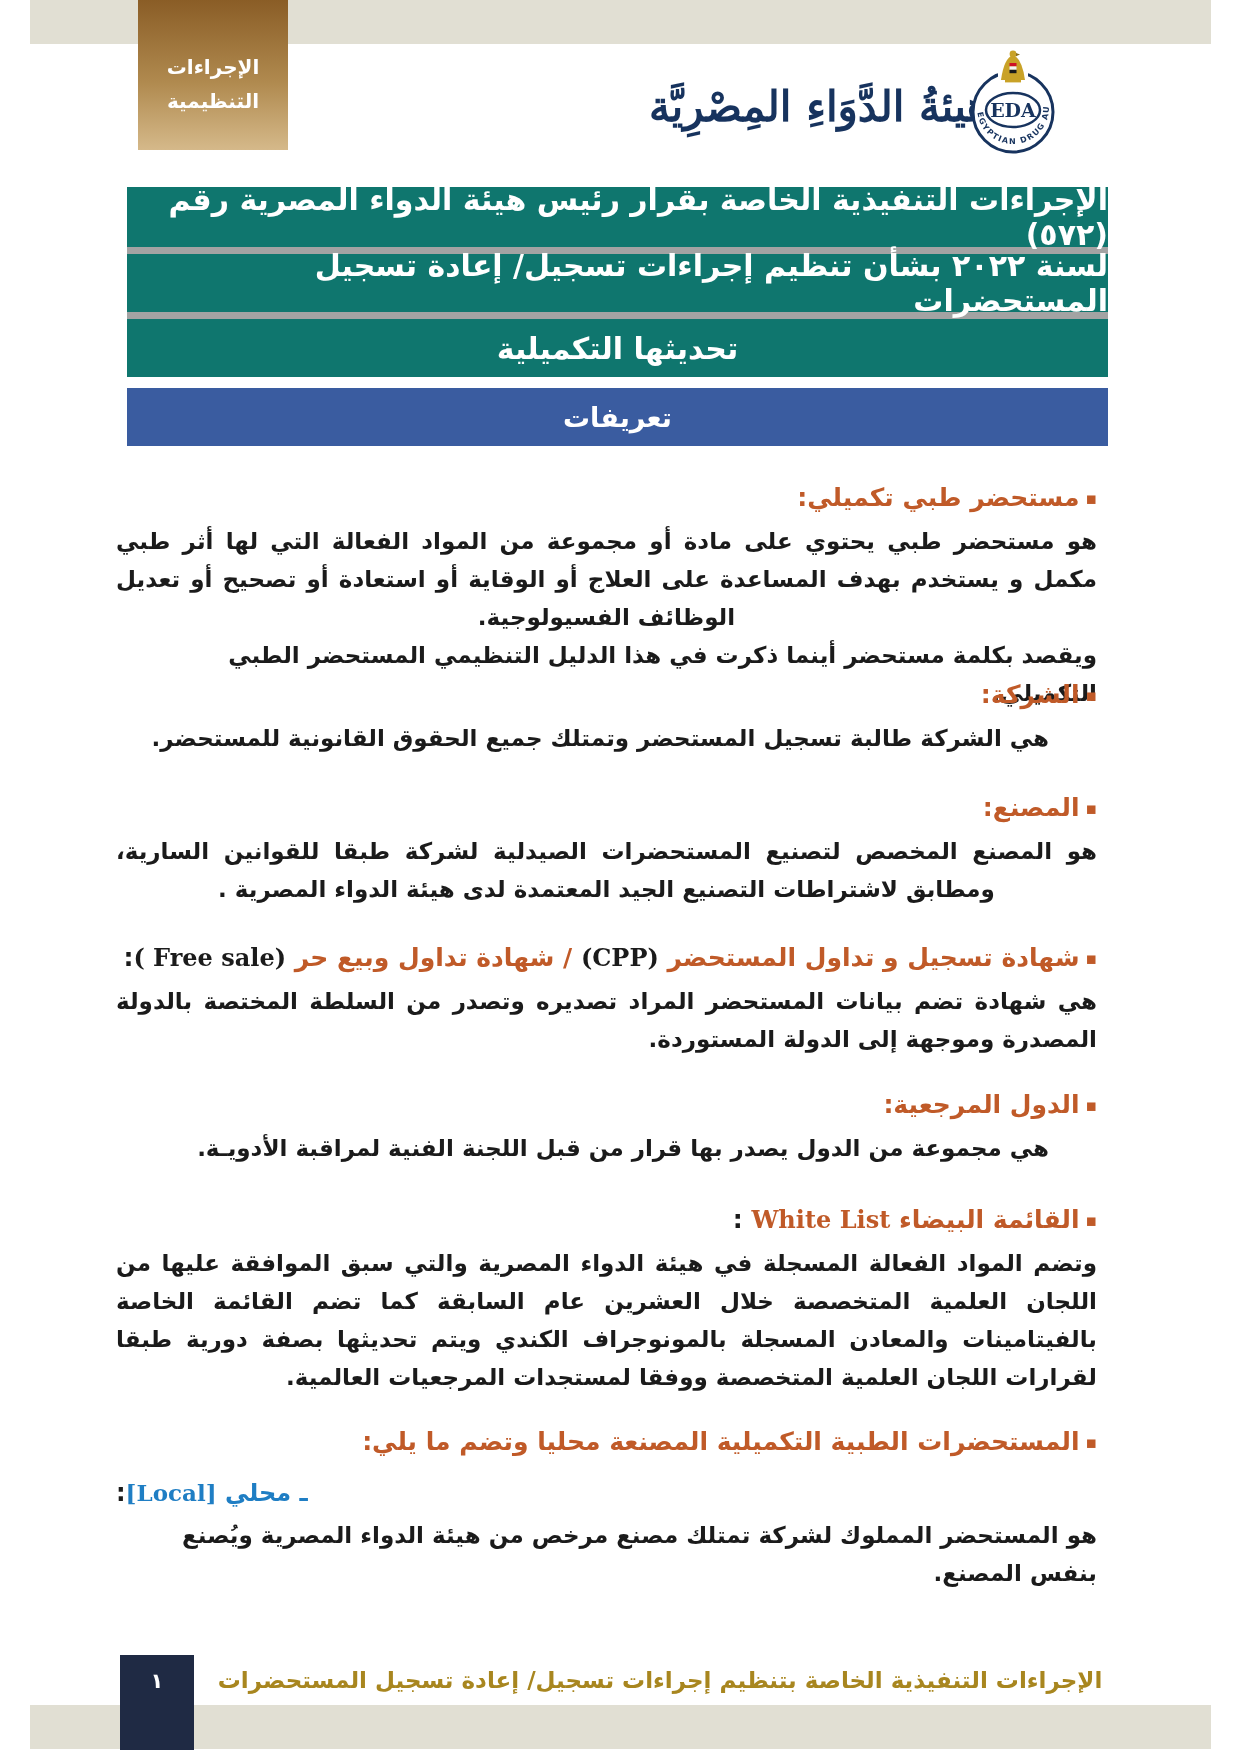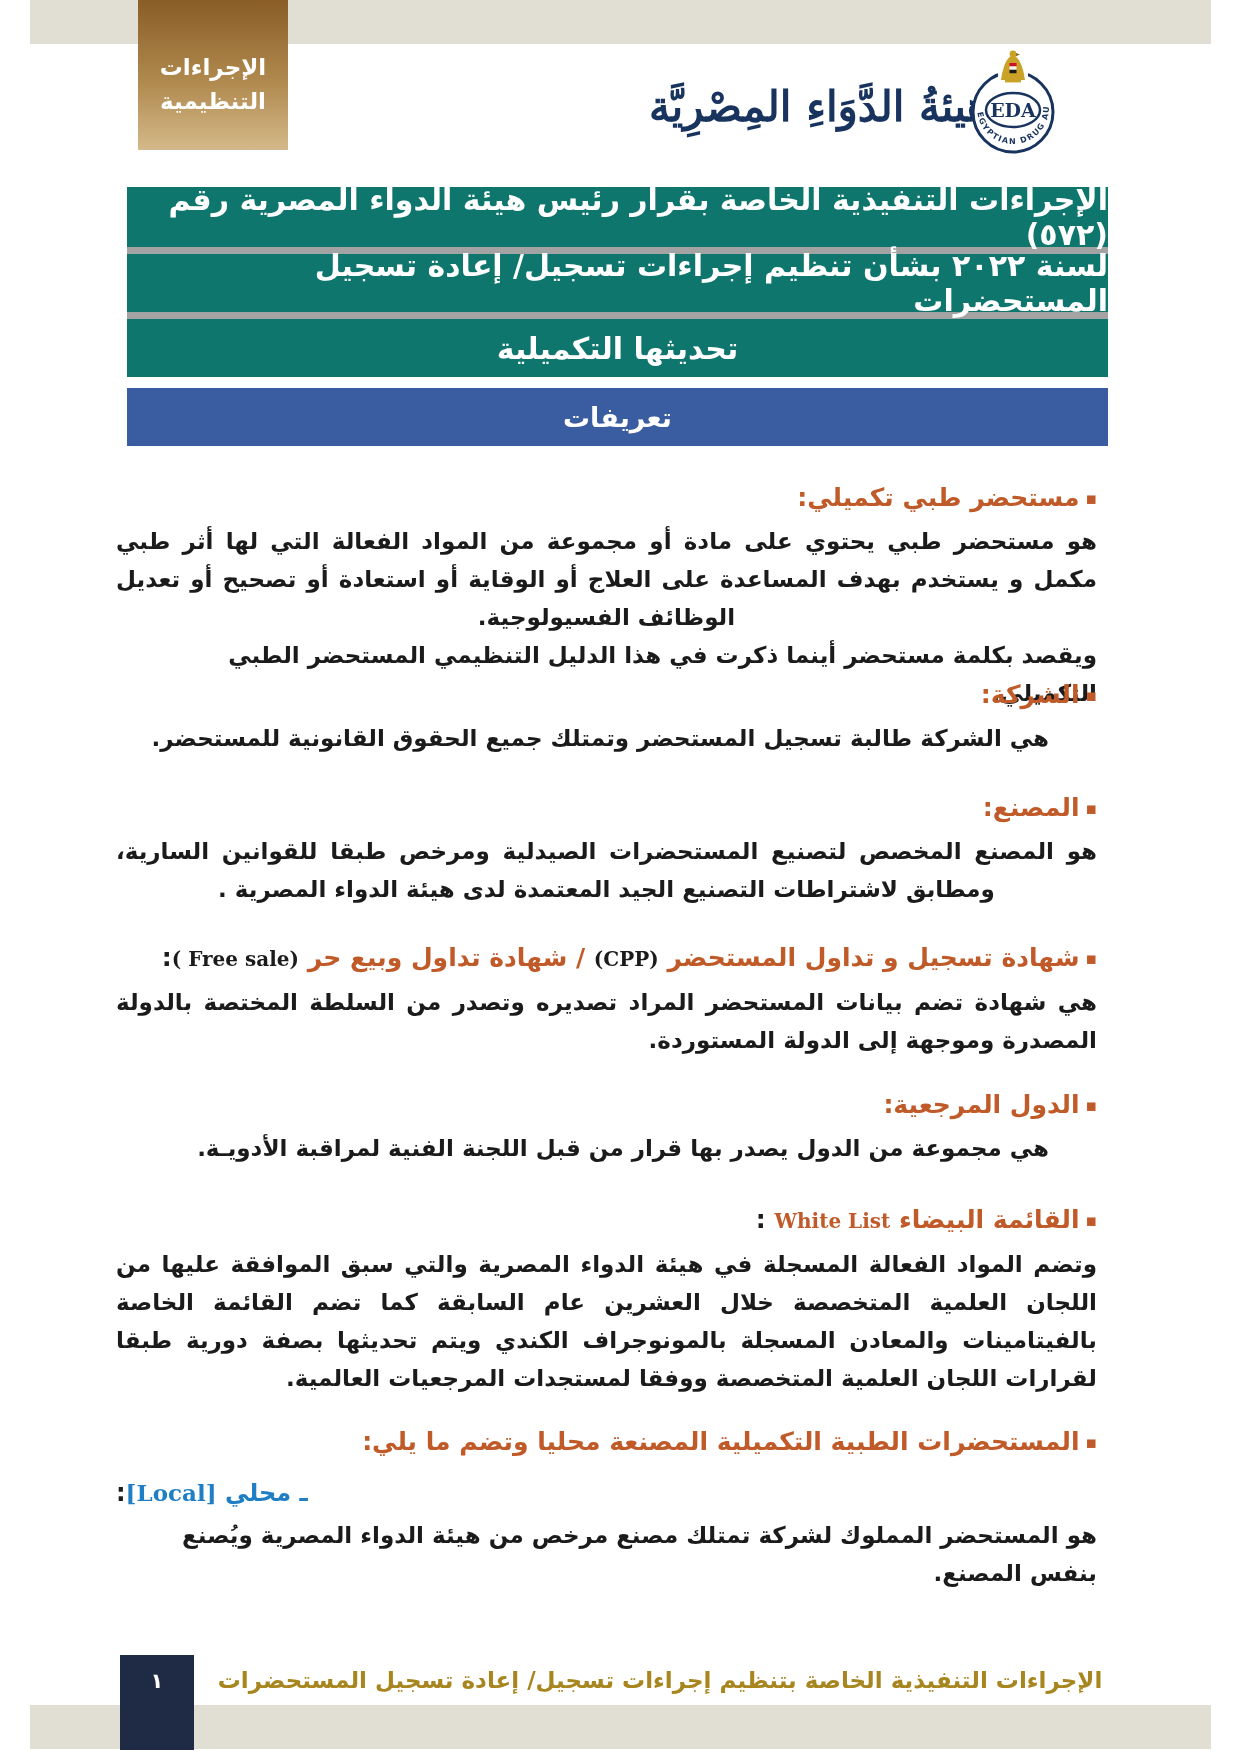--- a/index.html
+++ b/index.html
@@ -9,21 +9,21 @@
   }
   
   .strip{position:absolute;left:30px;width:1181px;height:44px;background:#E1DFD3;}
   .strip.top{top:0;}
   .strip.bottom{top:1705px;}
   
   .badge{
     position:absolute;left:138px;top:0;width:150px;height:150px;
     background:linear-gradient(180deg,#8A5D26 0%,#B08A4F 55%,#D5B98A 100%);
     display:flex;flex-direction:column;align-items:center;justify-content:center;
-    color:#fff;font-weight:bold;font-size:23px;line-height:34px;text-align:center;
+    color:#fff;font-weight:bold;font-size:20px;line-height:34px;text-align:center;
     padding-top:18px;box-sizing:border-box;
   }
   
   .callig{
     position:absolute;right:252px;top:82px;color:#17335E;font-weight:bold;
     font-size:42px;font-family:"DejaVu Serif","Liberation Serif",serif;direction:rtl;
   }
   .seal{position:absolute;left:963px;top:48px;}
   
   .title-banner{position:absolute;left:127px;top:187px;width:981px;background:#0f766e;}
@@ -39,21 +39,21 @@
     display:flex;align-items:center;justify-content:center;color:#fff;font-weight:bold;font-size:27px;
   }
   
   .section{position:absolute;left:116px;width:981px;direction:rtl;}
   .s0{top:483px;} .s1{top:680px;} .s2{top:793px;} .s3{top:943px;}
   .s4{top:1090px;} .s5{top:1205px;} .s6{top:1427px;}
   .heading{
     color:#C05A28;font-weight:bold;font-size:25px;line-height:30px;margin:0 0 9px 0;text-align:right;
   }
   .heading .bullet{font-size:17px;margin-left:6px;vertical-align:2px;}
-  .heading .latin{color:#1b1b1b;font-family:"DejaVu Serif","Liberation Serif",serif;font-size:20px;}
+  .heading .latin{color:#1b1b1b;font-family:"DejaVu Serif","Liberation Serif",serif;font-size:24px;}
   .heading .latin.orange{color:#C05A28;}
   .heading .colon{color:#1b1b1b;}
   .body{
     color:#1b1b1b;font-weight:bold;font-size:23px;line-height:38px;margin:0;text-align:right;
   }
   .body.just-center{text-align:justify;text-align-last:center;}
   .body.just-right{text-align:justify;text-align-last:right;}
   .body.indent{padding-right:48px;}
   .sub-blue{
     color:#1F7EC4;font-weight:bold;font-size:24px;line-height:30px;margin:21px 0 8px 0;text-align:left;
@@ -120,21 +120,21 @@
     <p class="body">ويقصد بكلمة مستحضر أينما ذكرت في هذا الدليل التنظيمي المستحضر الطبي التكميلي.</p>
   </div>
 
   <div class="section s1">
     <p class="heading"><span class="bullet">▪</span><span>الشركة:</span></p>
     <p class="body indent">هي الشركة طالبة تسجيل المستحضر وتمتلك جميع الحقوق القانونية للمستحضر.</p>
   </div>
 
   <div class="section s2">
     <p class="heading"><span class="bullet">▪</span><span>المصنع:</span></p>
-    <p class="body just-center">هو المصنع المخصص لتصنيع المستحضرات الصيدلية ومرخص طبقا للقوانين السارية، ومطابق لاشتراطات التصنيع الجيد المعتمدة لدى هيئة الدواء المصرية .</p>
+    <p class="body just-center">هو المصنع المخصص لتصنيع المستحضرات الصيدلية لشركة طبقا للقوانين السارية، ومطابق لاشتراطات التصنيع الجيد المعتمدة لدى هيئة الدواء المصرية .</p>
   </div>
 
   <div class="section s3">
     <p class="heading"><span class="bullet">▪</span><span>شهادة تسجيل و تداول المستحضر </span><span class="latin" dir="ltr">(CPP)</span><span> / شهادة تداول وبيع حر </span><span class="latin" dir="ltr">( Free sale)</span><span class="colon">:</span></p>
     <p class="body just-right">هي شهادة تضم بيانات المستحضر المراد تصديره وتصدر من السلطة المختصة بالدولة المصدرة وموجهة إلى الدولة المستوردة.</p>
   </div>
 
   <div class="section s4">
     <p class="heading"><span class="bullet">▪</span><span>الدول المرجعية:</span></p>
     <p class="body indent">هي مجموعة من الدول يصدر بها قرار من قبل اللجنة الفنية لمراقبة الأدويـة.</p>

